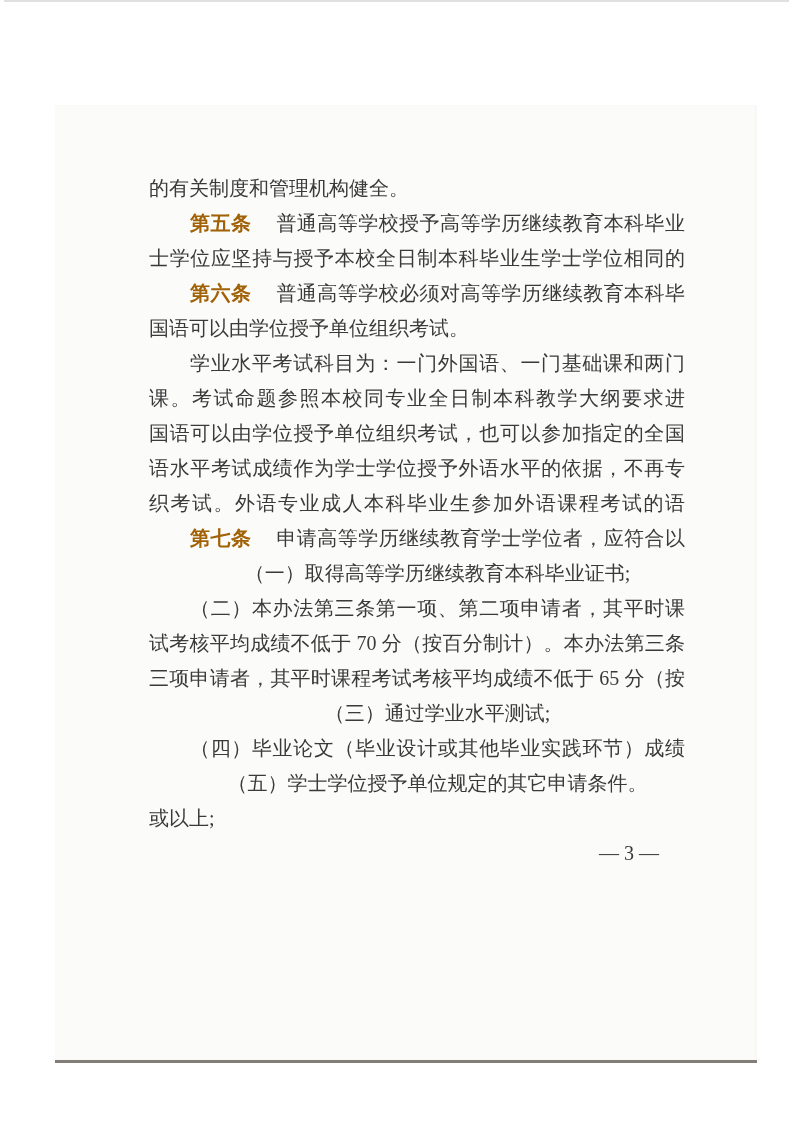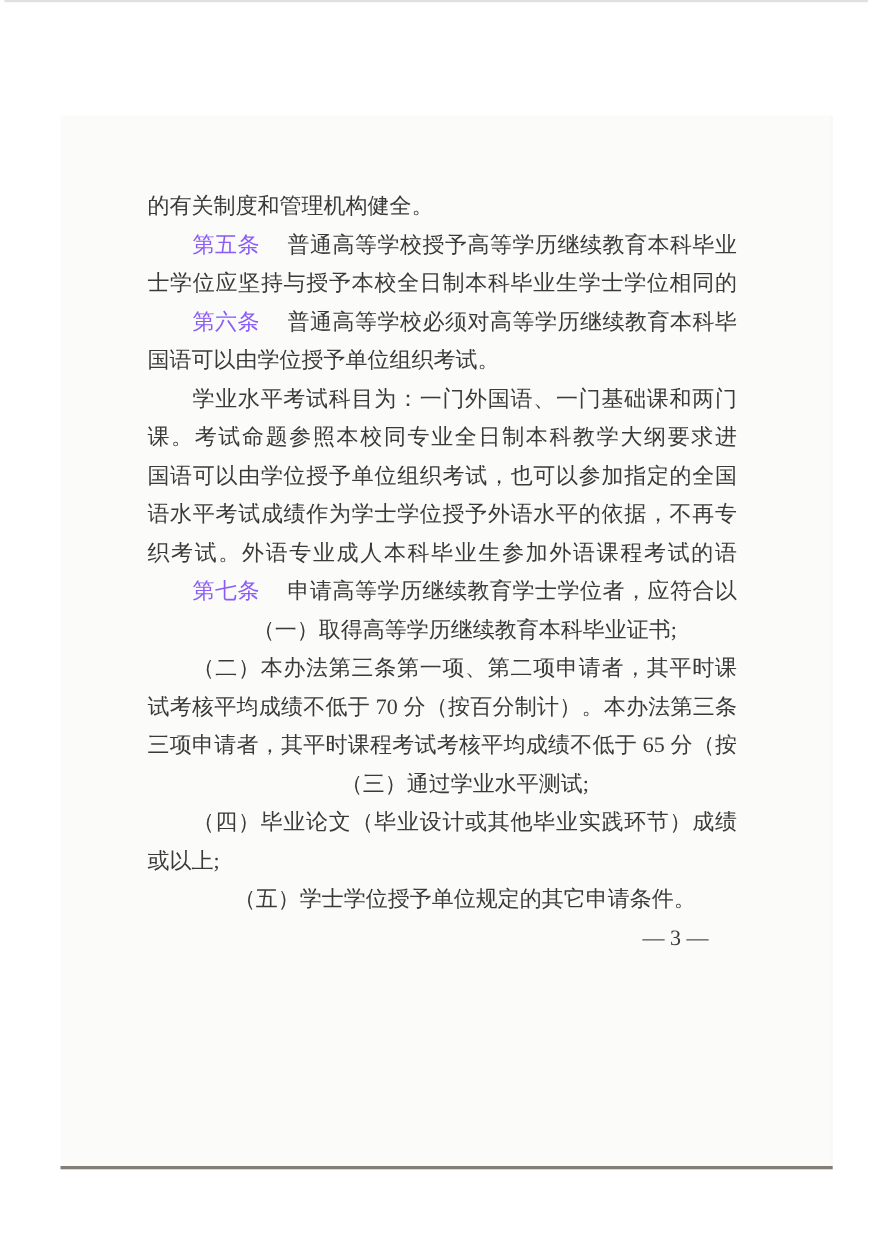--- a/index.html
+++ b/index.html
@@ -27,21 +27,21 @@
     left: 55px;
     top: 105px;
     width: 702px;
     height: 955px;
     background: #fbfbfa;
     border-bottom: 3px solid #827e77;
     box-shadow: inset -2px 0 3px rgba(0,0,0,0.02);
   }
   .text-block {
     position: absolute;
-    left: 79px;
+    left: 94px;
     top: 66px;
     width: 536px;
     color: #3a3a3a;
     font-size: 20px;
   }
   .text-line {
     height: 35px;
     line-height: 35px;
     white-space: nowrap;
     text-align: left;
@@ -50,22 +50,22 @@
     padding-left: 41px;
     text-align: center;
   }
   .text-line.fill {
     white-space: normal;
     text-align: justify;
     text-align-last: justify;
     overflow: hidden;
   }
   .text-line .head {
-    font-weight: normal;
-    color: #8b5cf6;
+    font-weight: bold;
+    color: #a16207;
     margin-right: 25px;
   }
   .page-number {
     height: 35px;
     line-height: 35px;
     text-align: right;
     padding-right: 26px;
     font-size: 20px;
     color: #3a3a3a;
   }
@@ -88,17 +88,17 @@
       <div class="text-line fill">国语可以由学位授予单位组织考试，也可以参加指定的全国性外</div>
       <div class="text-line fill">语水平考试成绩作为学士学位授予外语水平的依据，不再专门组</div>
       <div class="text-line fill">织考试。外语专业成人本科毕业生参加外语课程考试的语种，必</div>
       <div class="text-line indent fill"><span class="head">第七条</span>申请高等学历继续教育学士学位者，应符合以下条件:</div>
       <div class="text-line indent">（一）取得高等学历继续教育本科毕业证书;</div>
       <div class="text-line indent fill">（二）本办法第三条第一项、第二项申请者，其平时课程考</div>
       <div class="text-line fill">试考核平均成绩不低于 70 分（按百分制计）。本办法第三条第</div>
       <div class="text-line fill">三项申请者，其平时课程考试考核平均成绩不低于 65 分（按百</div>
       <div class="text-line indent">（三）通过学业水平测试;</div>
       <div class="text-line indent fill">（四）毕业论文（毕业设计或其他毕业实践环节）成绩良好</div>
+      <div class="text-line indent">（五）学士学位授予单位规定的其它申请条件。</div>
       <div class="text-line">或以上;</div>
-      <div class="text-line indent">（五）学士学位授予单位规定的其它申请条件。</div>
       <div class="page-number">— 3 —</div>
   </div>
 </div>
 
 </body></html>

